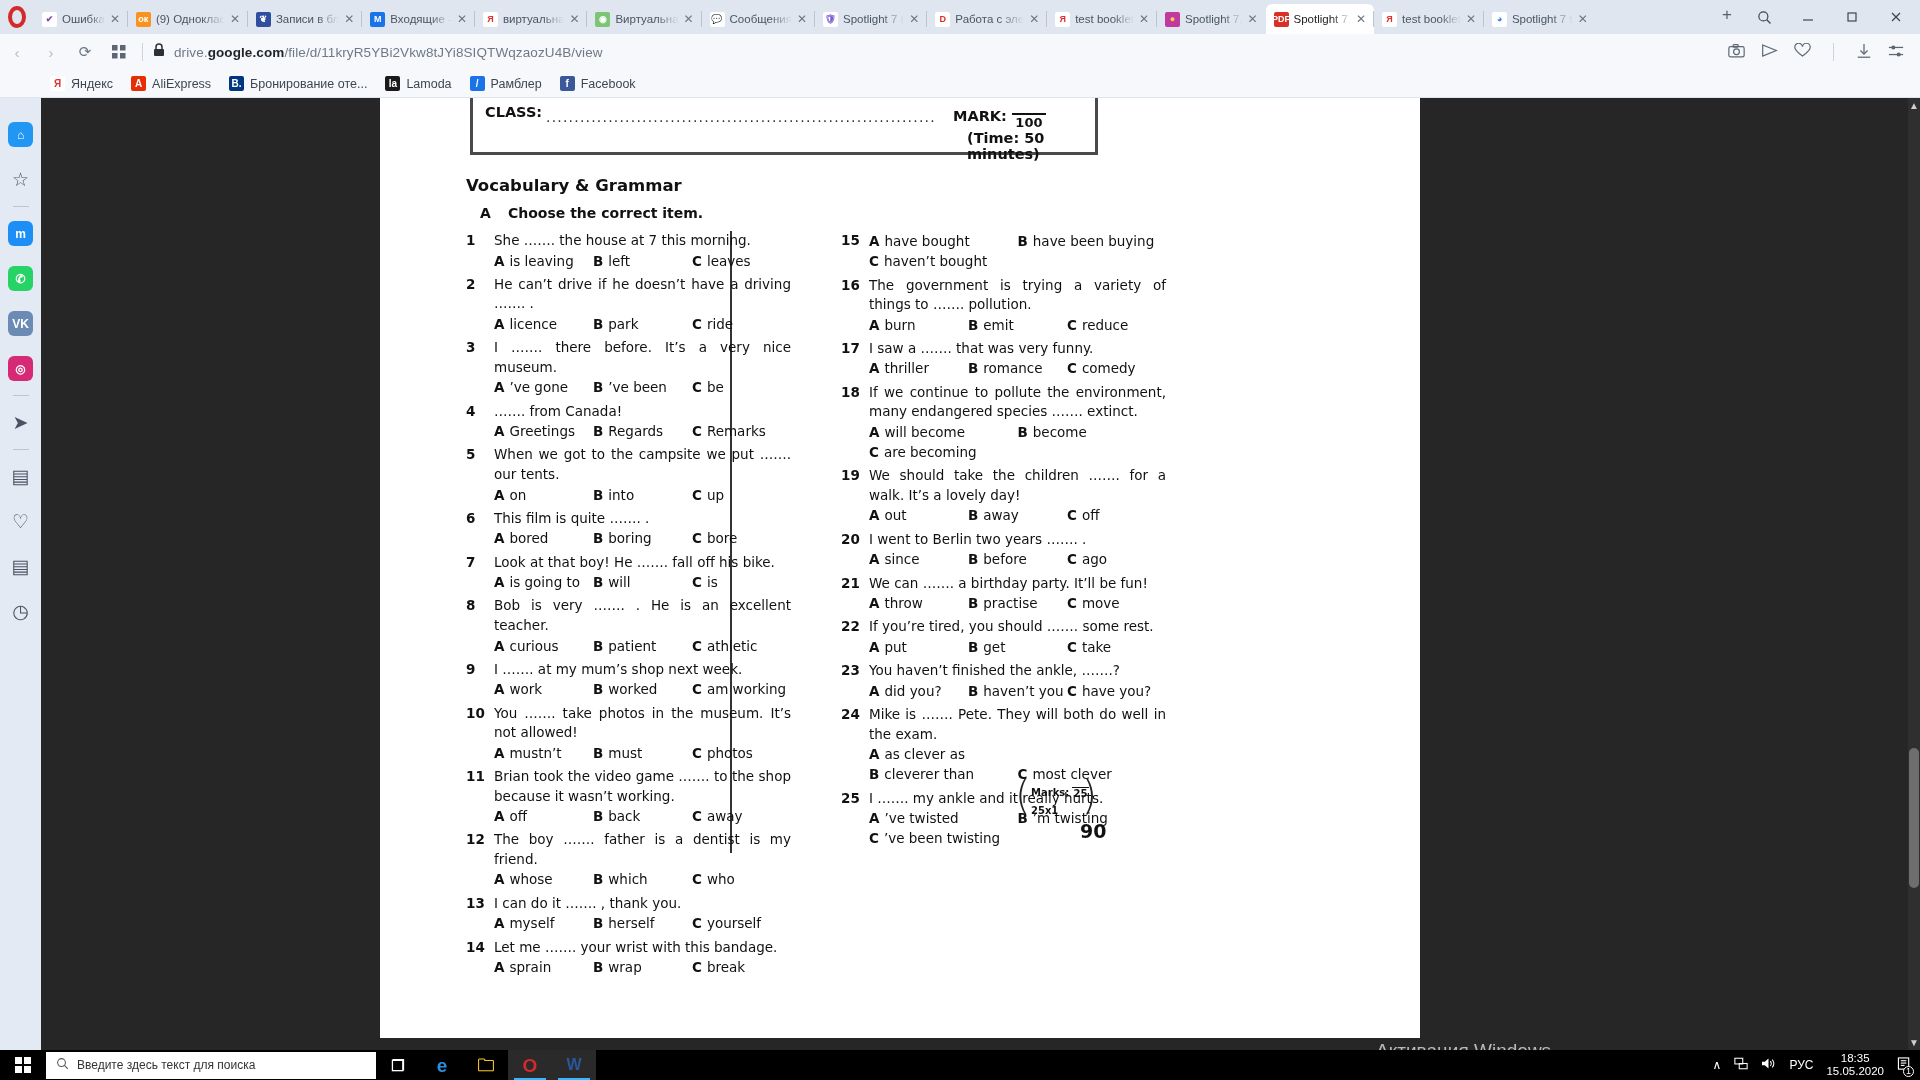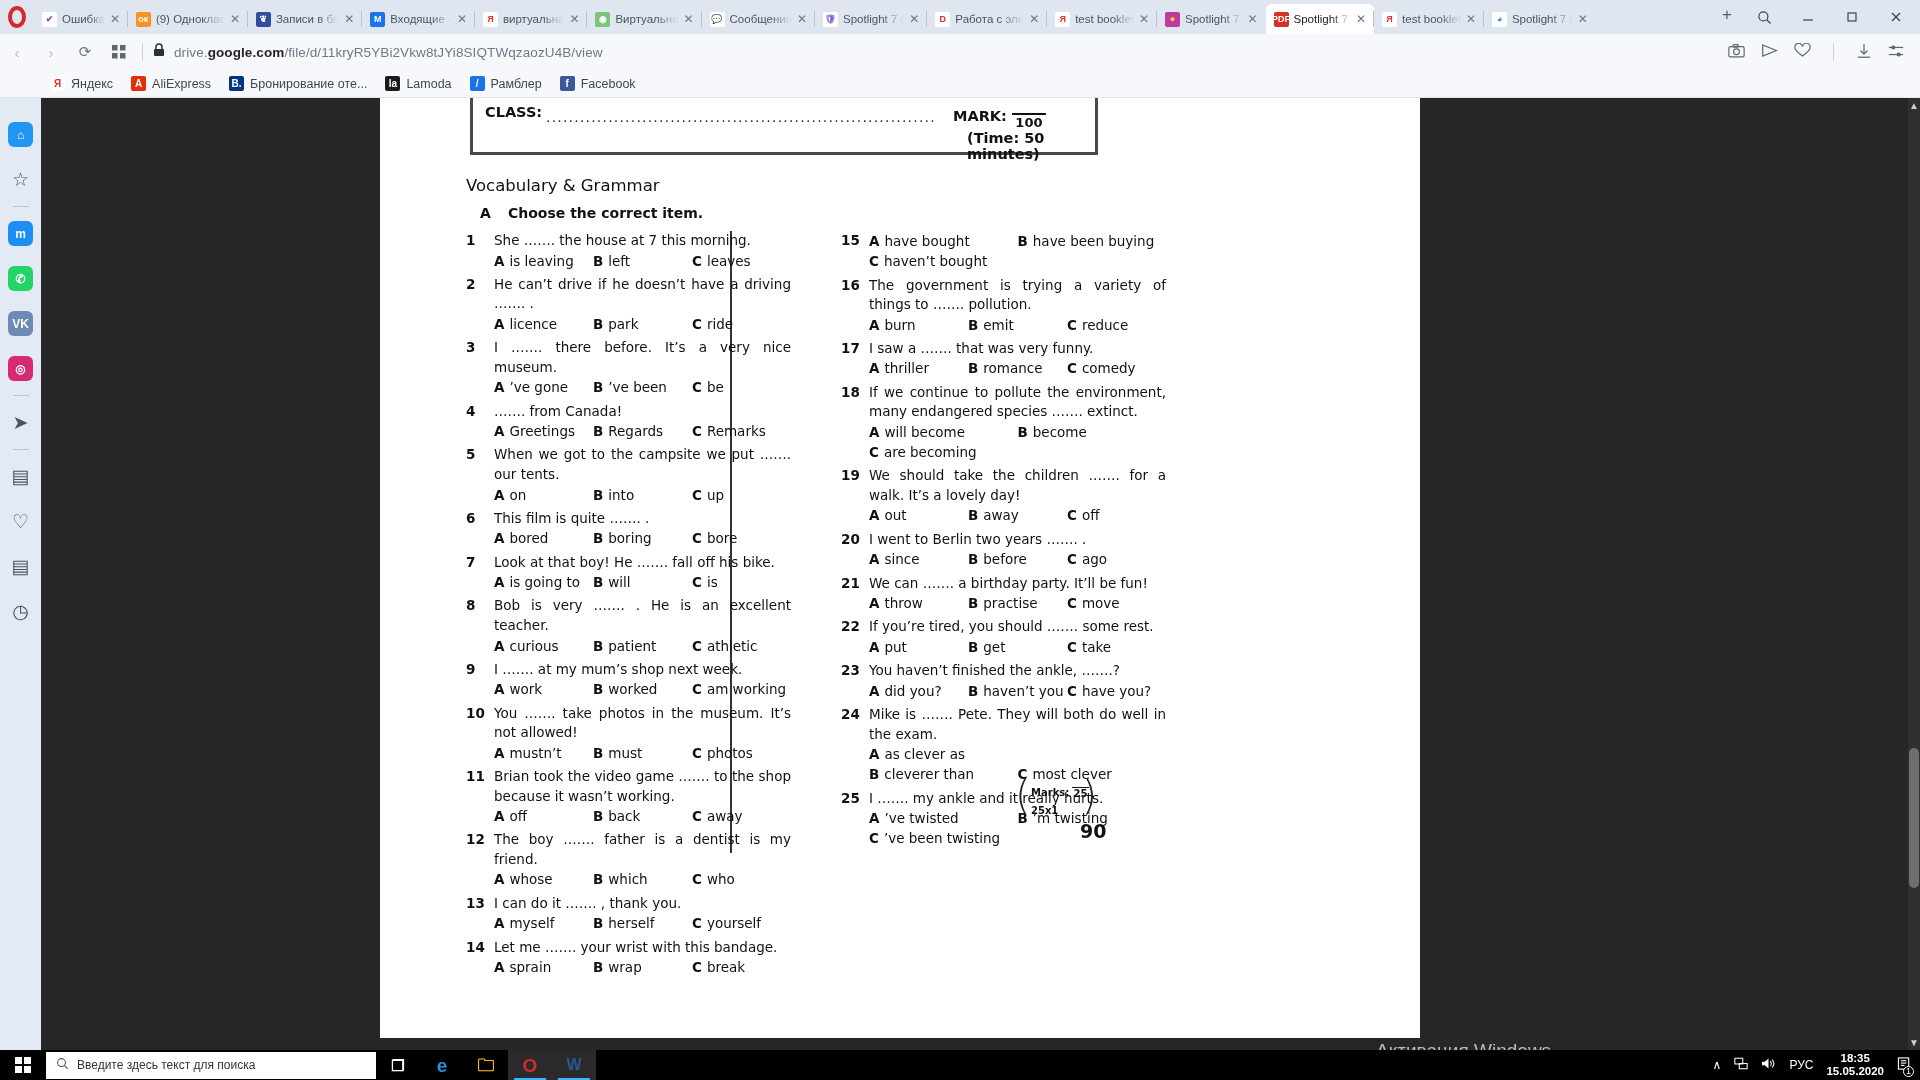--- a/index.html
+++ b/index.html
@@ -104,21 +104,21 @@
   .hdr-class { position:absolute; left:12px; top:6px; font-size:14.5px; font-weight:600; }
   .hdr-dots { position:absolute; left:73px; top:11px; width:390px; overflow:hidden; white-space:nowrap;
               font-size:14px; letter-spacing:1.2px; color:#333; }
   .hdr-mark { position:absolute; left:480px; top:6px; font-size:14.5px; font-weight:700; }
   .frac { display:inline-block; text-align:center; vertical-align:middle; }
   .frac .num { display:block; height:9px; }
   .frac .bar { display:block; border-top:2px solid #111; width:34px; }
   .frac .den { display:block; font-size:13px; font-weight:700; }
   .hdr-time { position:absolute; left:494px; top:32px; font-size:14.5px; font-weight:600; }
 
-  .sect-title { position:absolute; left:86px; top:78px; font-size:16.5px; font-weight:400; }
+  .sect-title { position:absolute; left:86px; top:78px; font-size:16.5px; font-weight:700; }
   .task-a { position:absolute; left:100px; top:107px; font-size:14px; font-weight:700; }
   .task-a .letter { display:inline-block; width:28px; }
 
   .cols { position:absolute; left:86px; top:133px; width:700px; }
   .col { position:absolute; top:0; width:325px; }
   .col.left { left:0; }
   .col.right { left:375px; }
   .coldiv { position:absolute; left:350px; top:133px; width:2px; height:622px; background:#333; }
 
   .q { display:flex; margin-bottom:4px; }
@@ -155,21 +155,21 @@
   .startbtn { width:46px;height:30px;display:flex;align-items:center;justify-content:center;}
   .winflag { width:16px;height:16px;display:grid;grid-template-columns:1fr 1fr;grid-template-rows:1fr 1fr;gap:2px;}
   .winflag i { background:#fff; display:block; }
   .searchbox { width:330px;height:27px;background:#fff;display:flex;align-items:center;gap:8px;padding-left:10px;}
   .searchbox .stext { font-size:12px;color:#333; }
   .tbicons { display:flex; align-items:center; gap:0; }
   .tbicon { width:44px;height:30px;display:flex;align-items:center;justify-content:center;position:relative;}
   .tbicon.act { background:#2a2a2a; }
   .tbicon.act::after { content:""; position:absolute;bottom:0;left:6px;right:6px;height:2px;background:#38b6ff;}
   .tray { margin-left:auto; display:flex; align-items:center; gap:13px; padding-right:8px; color:#fff; font-size:12px;}
-  .clock { text-align:center; line-height:1.15; font-size:11.5px;font-weight:bold; }
+  .clock { text-align:center; line-height:1.15; font-size:11.5px; }
 </style>
 </head>
 <body>
 
 <div id="browser">
 
   <div class="tabstrip">
     <div class="opera-logo">
         <span class="o"></span>
       </div>

